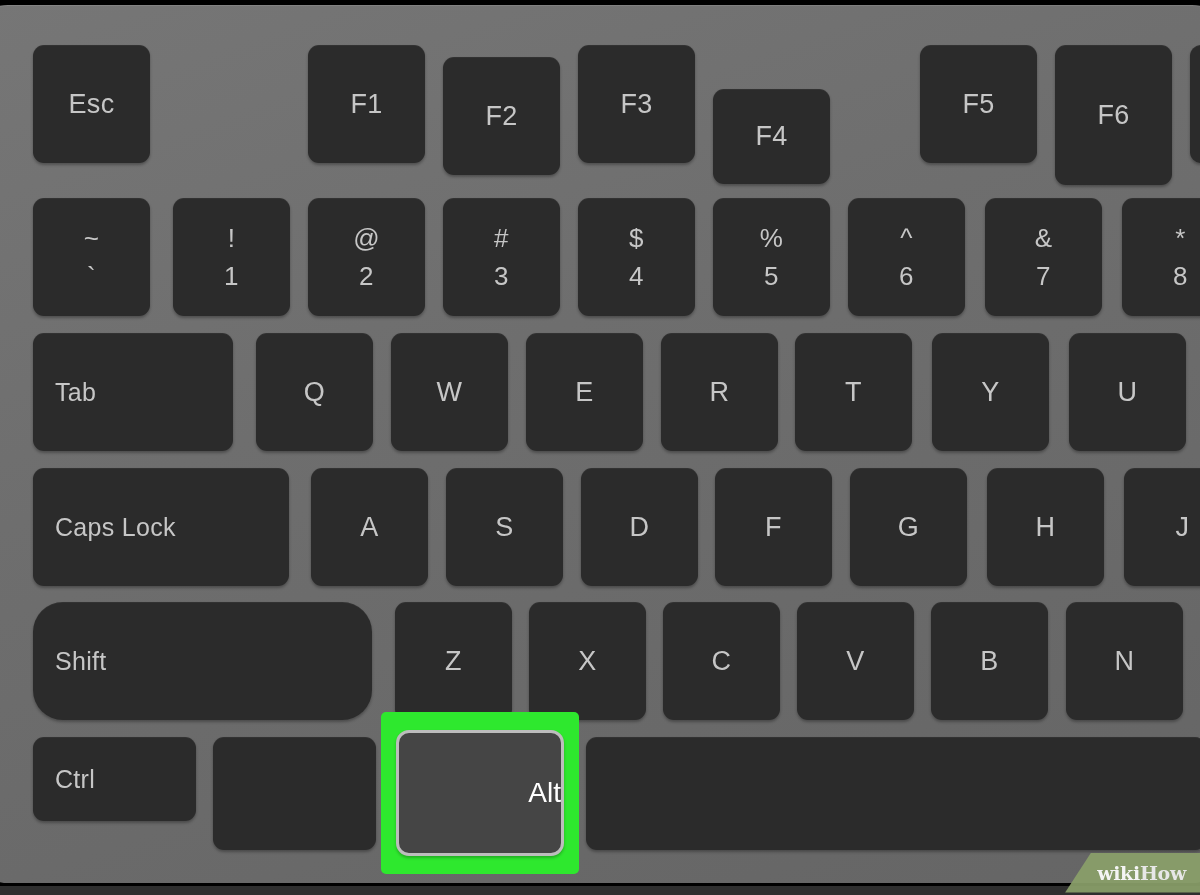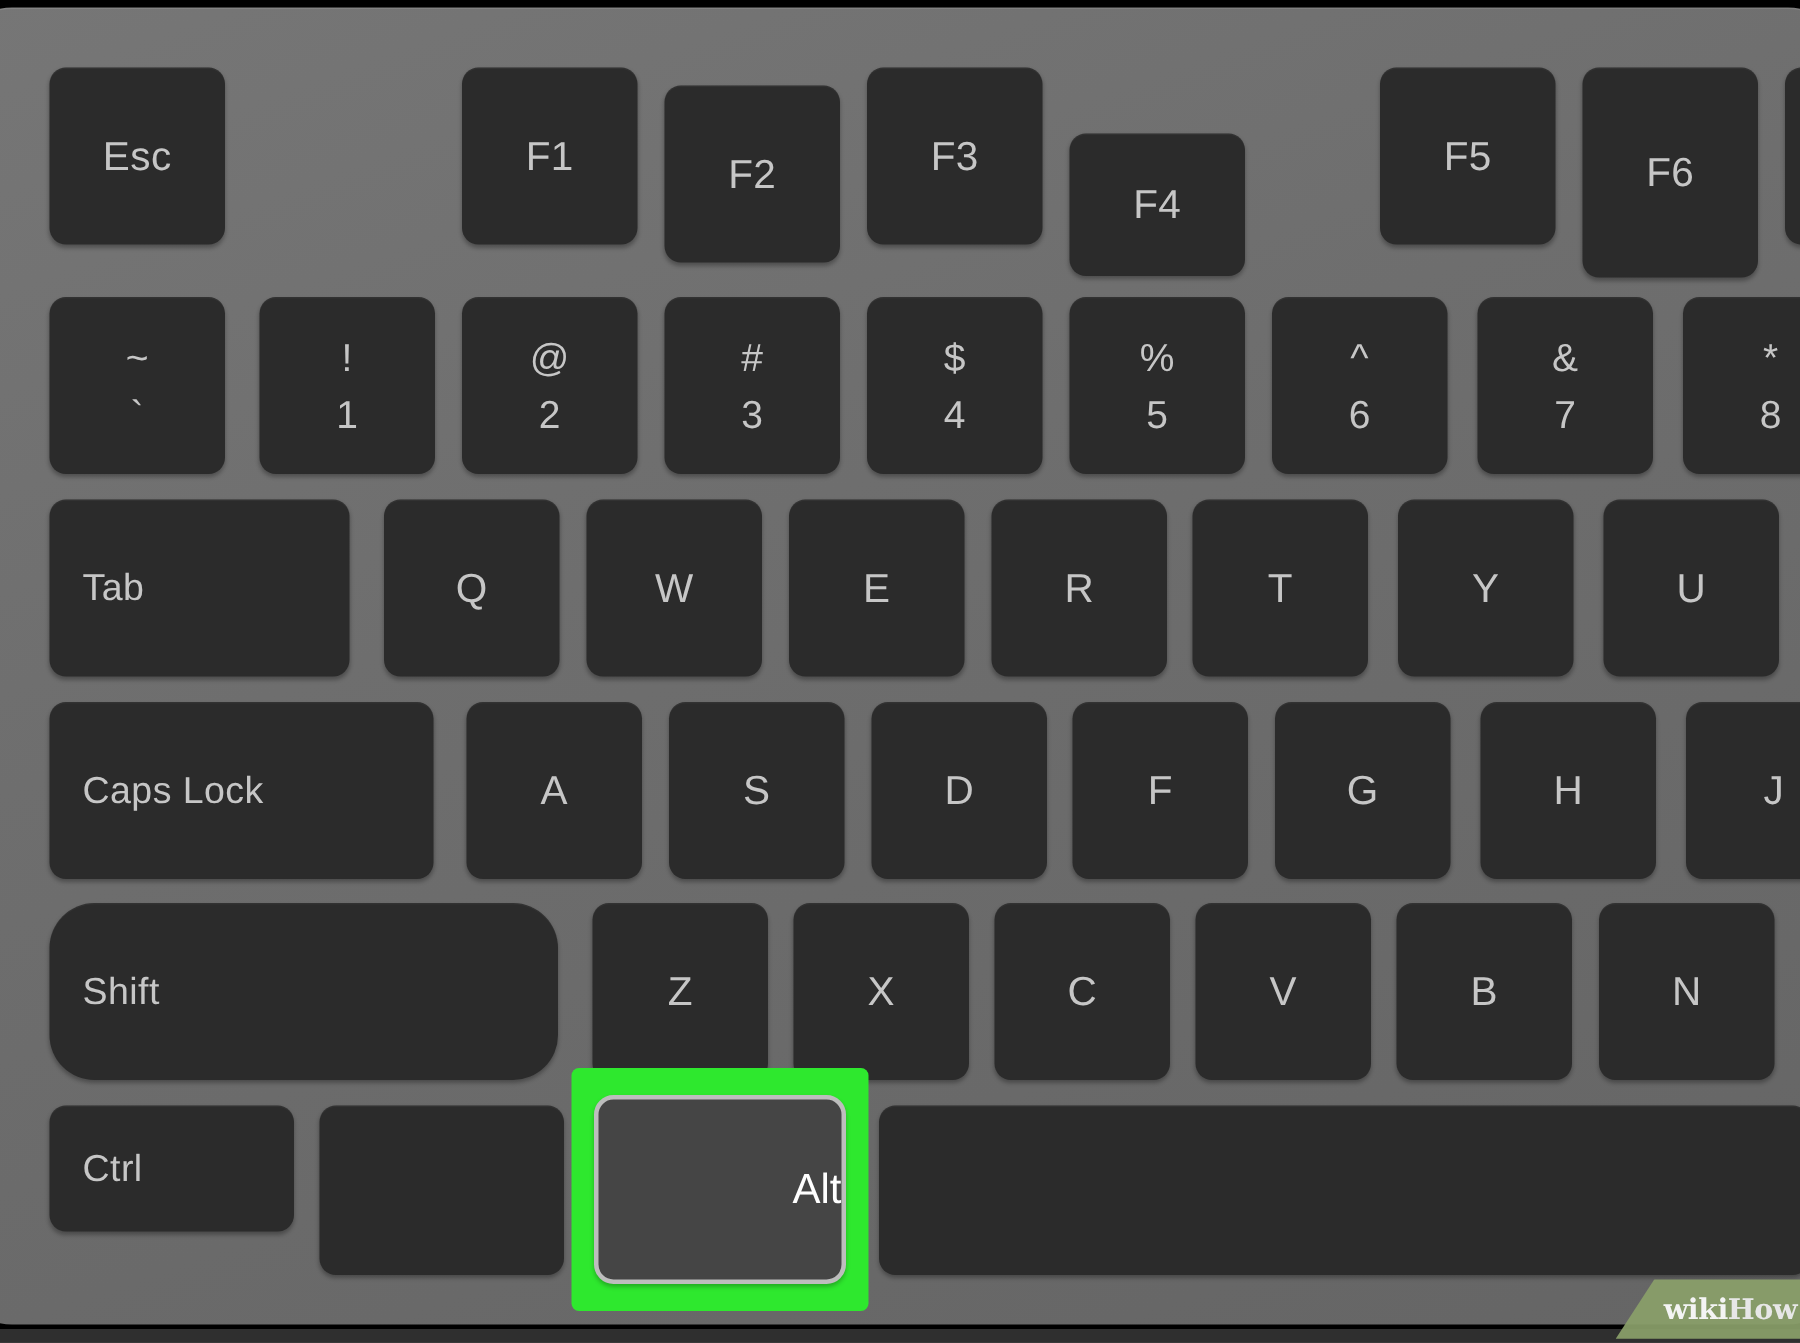--- a/index.html
+++ b/index.html
@@ -98,21 +98,21 @@
     height: 27px;
     display: flex;
     align-items: center;
     z-index: 20;
   }
   #watermark .wm-shape {
     display: flex;
     align-items: center;
     justify-content: flex-end;
     height: 40px;
-    padding: 0 2px 0 32px;
+    padding: 0 14px 0 32px;
     background: #8aa06a;
     opacity: 0.93;
     clip-path: polygon(26px 0, 100% 0, 100% 100%, 0 100%);
     font-size: 19px;
     font-weight: bold;
   }
   #watermark .wm-wiki {
     color: #ffffff;
     font-family: "DejaVu Serif", serif;
     font-weight: bold;

